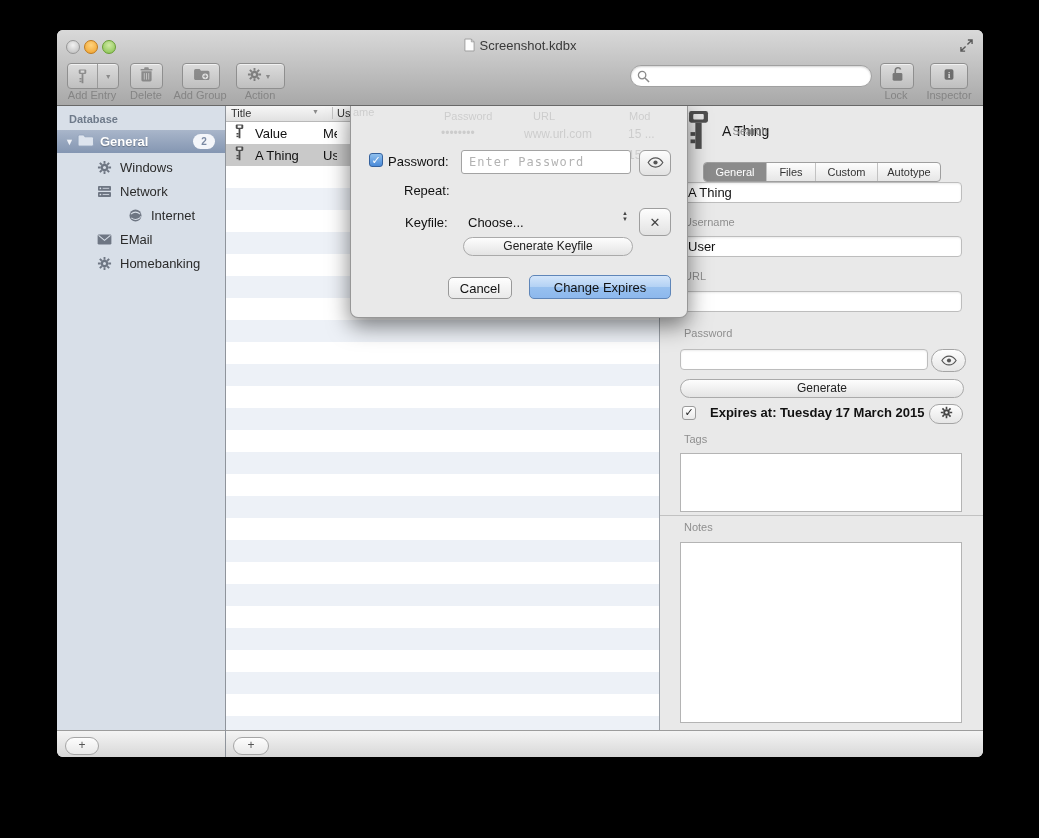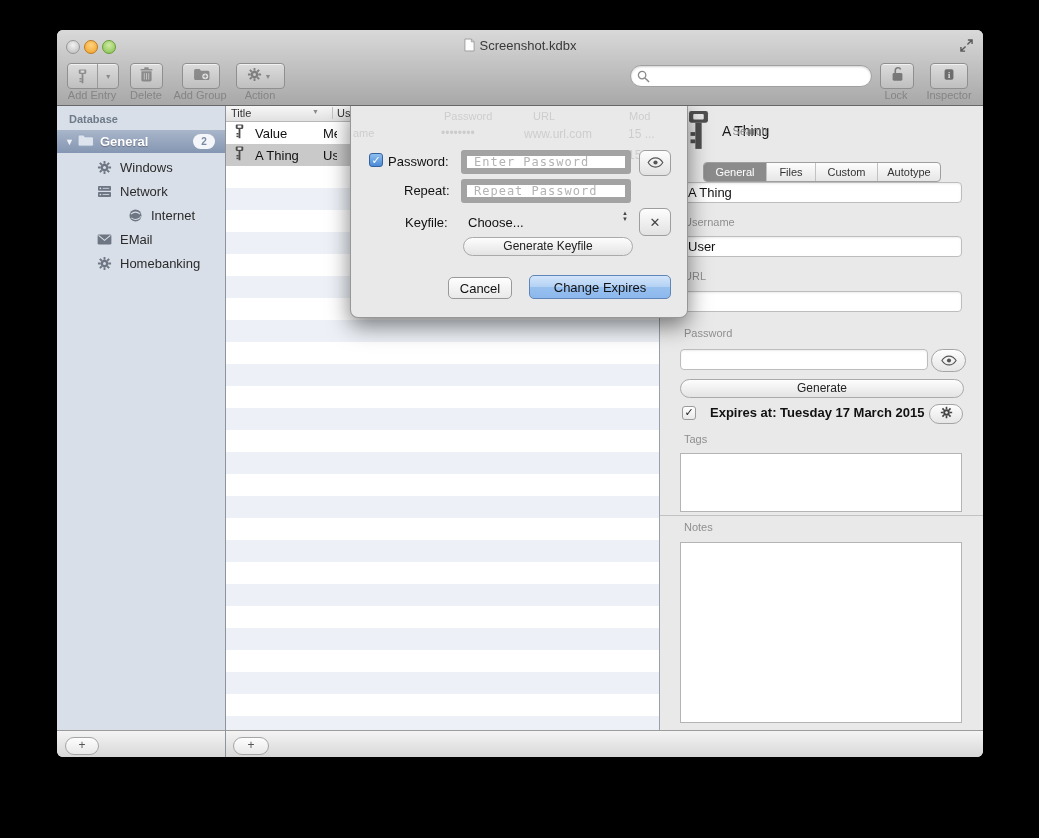--- a/index.html
+++ b/index.html
@@ -82,21 +82,21 @@
   .cb.plain{background:linear-gradient(#fff,#e9e9e9);border:1px solid #9b9b9b;color:#222;}
   .box{position:absolute;left:20px;width:282px;background:#fff;border:1px solid #b4b4b4;
        font-family:"Liberation Sans",sans-serif;font-size:12px;resize:none;box-sizing:border-box;}
   .hsep{position:absolute;left:0;width:323px;height:1px;background:#c2c2c2;}
   
   .sheet{position:absolute;left:293px;top:75px;width:338px;height:213px;background:#e9e9e9;
          border:1px solid rgba(0,0,0,.35);border-top:none;border-radius:0 0 8px 8px;
          box-shadow:0 8px 22px rgba(0,0,0,.5);z-index:30;box-sizing:border-box;}
   .ghost{position:absolute;color:#222;opacity:.14;white-space:nowrap;}
   .slabel{position:absolute;font-size:13px;color:#111;}
-  .sfield{position:absolute;left:110px;width:170px;height:24px;background:#fff;border:6px solid #a3a3a3;
+  .sfield{position:absolute;left:110px;width:170px;height:24px;background:#fff;border:1px solid #a3a3a3;
           border-radius:3px;box-sizing:border-box;padding:0 7px;
           font-family:"DejaVu Sans Mono","Liberation Mono",monospace;font-size:12px;color:#a21caf;letter-spacing:1px;}
   .sfield::placeholder{color:#b3b3b3;}
   .sqbtn{position:absolute;left:288px;width:30px;height:24px;border:1px solid #9e9e9e;border-radius:6px;
          background:linear-gradient(#fdfdfd,#e2e2e2);display:flex;align-items:center;justify-content:center;
          font-size:13px;color:#444;}
   .btn{position:absolute;height:20px;border:1px solid #999;border-radius:5px;font-size:13px;color:#111;
        background:linear-gradient(#fefefe,#e9e9e9);display:flex;align-items:center;justify-content:center;}
   .btn.default{background:linear-gradient(#d3e5fa,#b4d2f4 48%,#97c0ef 52%,#8db8ed);border:1px solid #5f86b9;}
   .stepper{position:absolute;left:271px;top:105px;display:flex;flex-direction:column;align-items:center;line-height:6px;}
@@ -376,21 +376,21 @@
     <div class="side-div"></div>
     <div class="tbl-div"></div>
 
     <div class="bottom-bar">
       <div class="plus-btn" style="left:8px;width:32px;">+</div>
       <div class="plus-btn" style="left:176px;">+</div>
     </div>
 
     <div class="sheet">
 
-      <div class="ghost" style="left:2px;top:22px;font-size:11px;">ame</div>
+      <div class="ghost" style="left:2px;top:1px;font-size:11px;">ame</div>
       <div class="ghost" style="left:93px;top:5px;font-size:11px;">Password</div>
       <div class="ghost" style="left:182px;top:5px;font-size:11px;">URL</div>
       <div class="ghost" style="left:278px;top:5px;font-size:11px;">Mod</div>
       <div class="ghost" style="left:90px;top:21px;font-size:12px;">••••••••</div>
       <div class="ghost" style="left:173px;top:22px;font-size:12px;">www.url.com</div>
       <div class="ghost" style="left:277px;top:22px;font-size:12px;">15 ...</div>
       <div class="ghost" style="left:277px;top:43px;font-size:12px;">15</div>
 
       <span class="cb blue" style="position:absolute;left:18px;top:48px;">✓</span>
       <div class="slabel" style="left:37px;top:49px;">Password:</div>
@@ -398,21 +398,20 @@
       <div class="sqbtn" style="top:45px;">
         <span>
           <svg width="17" height="11" viewBox="0 0 18 12">
               <path d="M1 6C3.5 2 6 1 9 1s5.5 1 8 5c-2.5 4-5 5-8 5S3.5 10 1 6z" fill="none" stroke="#555" stroke-width="1.3"></path>
               <circle cx="9" cy="6" r="2.3" fill="#555"></circle>
             </svg>
         </span>
       </div>
 
       <div class="slabel" style="left:53px;top:78px;">Repeat:</div>
-      <input class="sfield" style="top: 74px;" placeholder="Repeat Password">
 
       <div class="slabel" style="left:54px;top:110px;">Keyfile:</div>
       <div class="slabel" style="left:117px;top:110px;">Choose...</div>
       <div class="stepper">
         <span>▲</span>
           <span>▼</span>
       </div>
       <div class="sqbtn" style="top:103px;height:26px;">
         <span>✕</span>
       </div>

